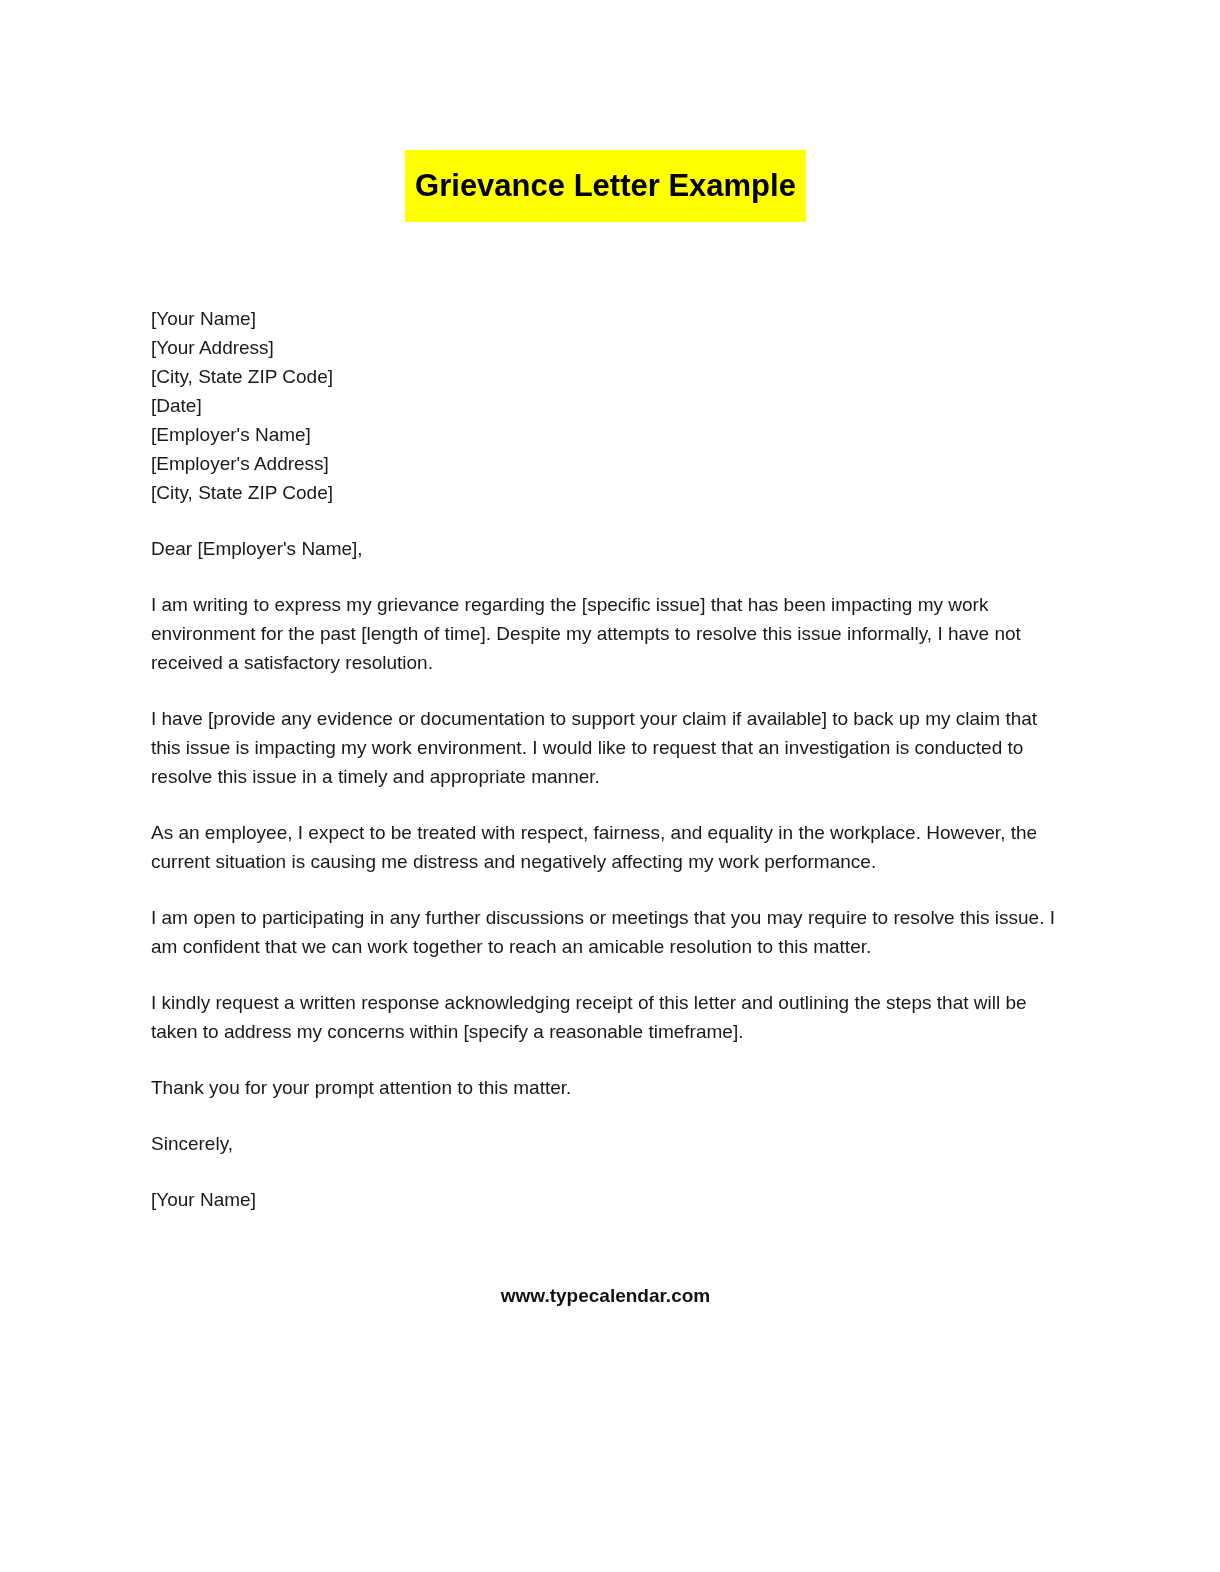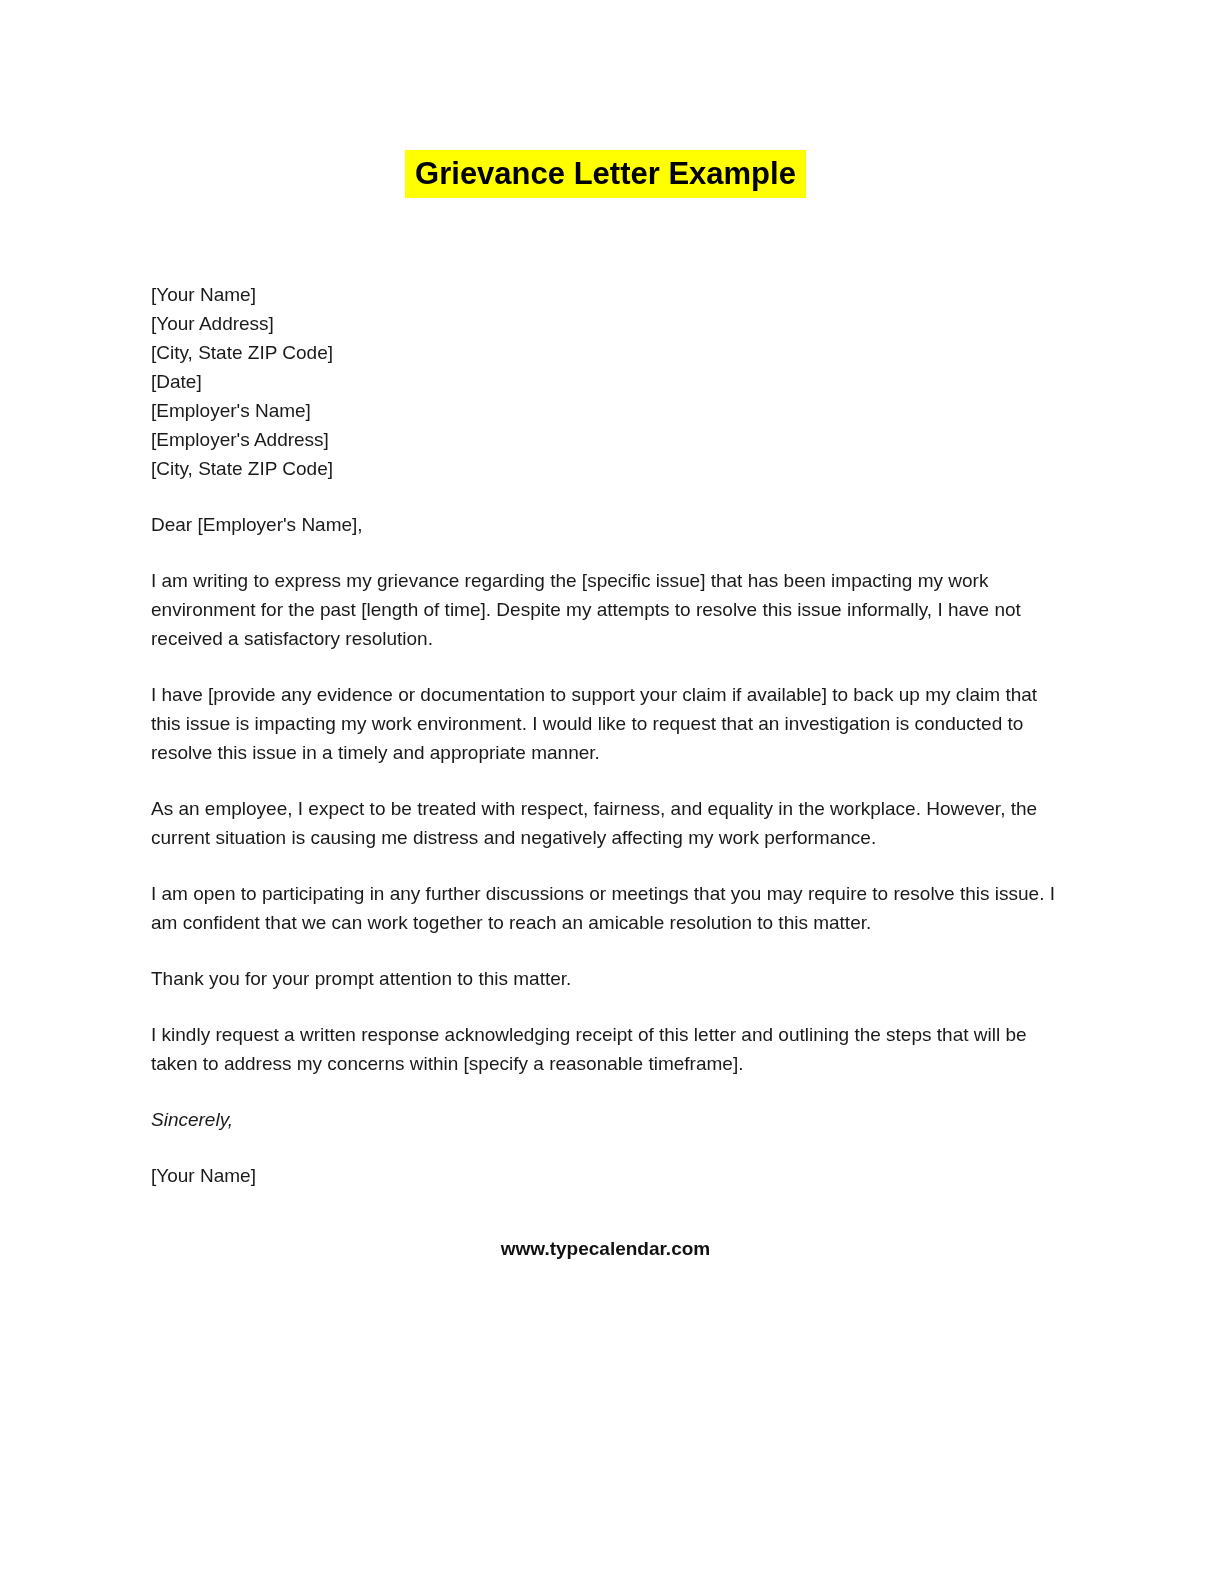--- a/index.html
+++ b/index.html
@@ -24,46 +24,45 @@
     text-align: center;
     margin: 0 0 82px 0;
   }
   .doc-title {
     display: inline-block;
     background: #ffff00;
     color: #000000;
     font-weight: 700;
     font-size: 31px;
     line-height: 40px;
-    padding: 4px 10px;
+    padding: 16px 10px;
   }
   .addr-block {
     margin: 0;
   }
   .addr-line {
     margin: 0;
   }
   .gap-block {
   }
   .para {
     margin: 27px 0 0 0;
     max-width: 908px;
   }
   .salutation {
     margin: 27px 0 0 0;
   }
   .closing {
     margin: 27px 0 0 0;
-    font-style: italic;
   }
   .signature {
     margin: 27px 0 0 0;
   }
   .footer {
-    margin-top: 44px;
+    margin-top: 67px;
     text-align: center;
     font-weight: 700;
     font-size: 19px;
     color: #111111;
   }
 </style>
 </head>
 <body>
 
 <div class="page">
@@ -84,22 +83,22 @@
     <div class="addr-line">[Employer's Address]</div>
     <div class="addr-line">[City, State ZIP Code]</div>
   </div>
 
   <div class="salutation">Dear [Employer's Name],</div>
 
   <p class="para">I am writing to express my grievance regarding the [specific issue] that has been impacting my work environment for the past [length of time]. Despite my attempts to resolve this issue informally, I have not received a satisfactory resolution.</p>
   <p class="para">I have [provide any evidence or documentation to support your claim if available] to back up my claim that this issue is impacting my work environment. I would like to request that an investigation is conducted to resolve this issue in a timely and appropriate manner.</p>
   <p class="para">As an employee, I expect to be treated with respect, fairness, and equality in the workplace. However, the current situation is causing me distress and negatively affecting my work performance.</p>
   <p class="para">I am open to participating in any further discussions or meetings that you may require to resolve this issue. I am confident that we can work together to reach an amicable resolution to this matter.</p>
+  <p class="para">I kindly request a written response acknowledging receipt of this letter and outlining the steps that will be taken to address my concerns within [specify a reasonable timeframe].</p>
   <p class="para">Thank you for your prompt attention to this matter.</p>
-  <p class="para">I kindly request a written response acknowledging receipt of this letter and outlining the steps that will be taken to address my concerns within [specify a reasonable timeframe].</p>
 
   <div class="closing">Sincerely,</div>
 
   <div class="signature">[Your Name]</div>
 
   <div class="footer">www.typecalendar.com</div>
 
 </div>
 
 </body></html>

